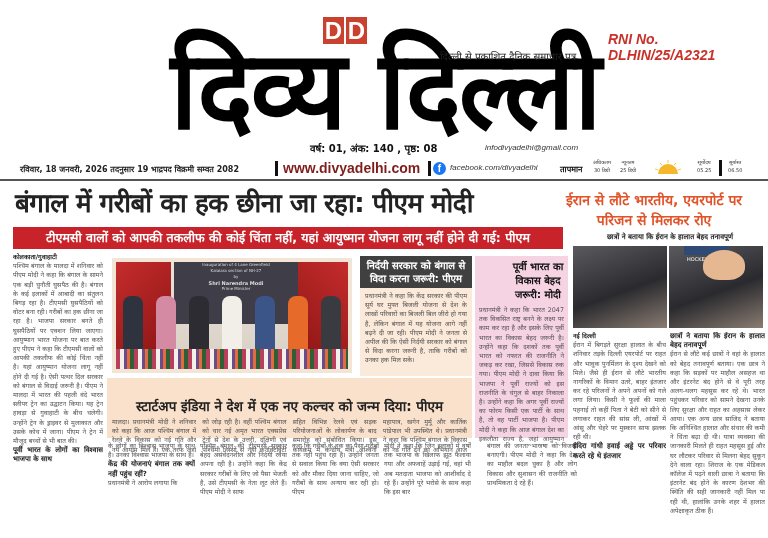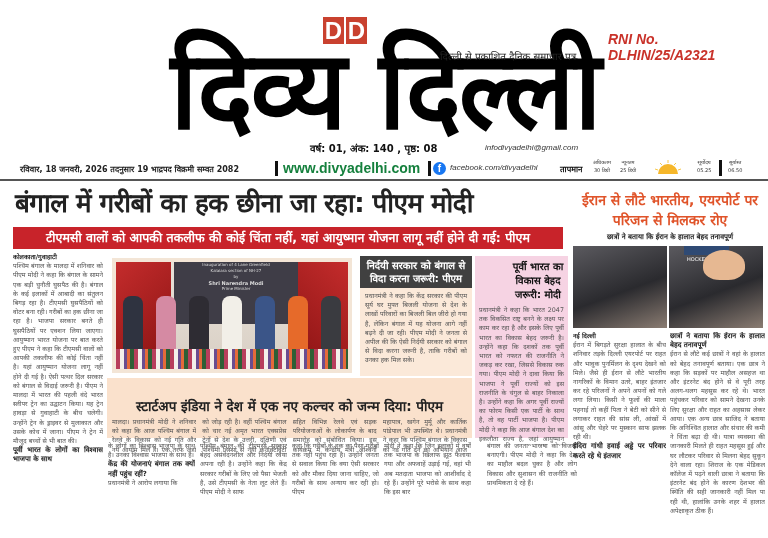--- a/index.html
+++ b/index.html
@@ -15,21 +15,21 @@
     font-family: "DejaVu Sans", sans-serif; font-weight: bold; font-size: 104px; line-height: 120px; color: #000;
     letter-spacing: -2px; text-align: center; transform: scaleY(1.05); }
   .tagline { position: absolute; left: 440px; top: 49px; font-size: 10px; color: #222; }
   .rni { position: absolute; left: 608px; top: 31px; font-family: "Liberation Sans", sans-serif; font-weight: bold;
     font-size: 14px; color: #c9322a; font-style: italic; }
   .issue { position: absolute; left: 310px; top: 141px; font-weight: bold; font-size: 10px; color: #111; }
   .email { position: absolute; left: 485px; top: 143px; font-family: "Liberation Sans", sans-serif; font-style: italic; font-size: 8px; color: #333; }
   .dateline { position: absolute; left: 0; top: 157px; width: 768px; height: 24px; border-bottom: 2px solid #555; }
   .dateline .date { position: absolute; left: 20px; top: 6px; font-size: 8px; font-weight: bold; color: #222; }
   .dateline .sep { position: absolute; top: 4px; width: 3px; height: 15px; background: #111; }
-  .dateline .web { position: absolute; left: 283px; top: 3px; font-family: "Liberation Sans", sans-serif; font-weight: bold; font-size: 14px; color: #15803d; }
+  .dateline .web { position: absolute; left: 283px; top: 3px; font-family: "Liberation Sans", sans-serif; font-weight: bold; font-size: 14px; color: #7f1d1d; }
   .dateline .fb-icon { position: absolute; left: 433px; top: 5px; width: 13px; height: 13px; border-radius: 50%; background: #1877f2;
     color: #fff; font-family: "Liberation Sans", sans-serif; font-weight: bold; font-size: 10px; line-height: 13px; text-align: center; }
   .dateline .fb { position: absolute; left: 450px; top: 6px; font-family: "Liberation Sans", sans-serif; font-style: italic; font-size: 8px; color: #333; }
   .dateline .temp-label { position: absolute; left: 560px; top: 6px; font-weight: bold; font-size: 8px; color: #111; }
   .dateline .mini { position: absolute; top: 1px; font-size: 5px; color: #333; text-align: center; line-height: 8px; }
   .sun-icon { position: absolute; left: 655px; top: 3px; width: 26px; height: 14px; }
 
   
   .headline { position: absolute; left: 15px; top: 186px; width: 540px; font-weight: bold; font-size: 26px; color: #222; line-height: 34px; white-space: nowrap; letter-spacing: -0.5px; }
   .red-bar { position: absolute; left: 13px; top: 227px; width: 550px; height: 22px; background: #c8232a; color: #fff;
@@ -62,21 +62,21 @@
   .box-pink .hd { color: #111; font-weight: bold; font-size: 10px; line-height: 14px; padding: 4px 3px; text-align: center; margin-left: 33px; }
   .box-pink .col { position: static; padding: 0 4px; }
 
   
   .box-startup { position: absolute; left: 107px; top: 378px; width: 365px; height: 60px; background: #fae1cc; }
   .box-startup .hd { font-weight: bold; font-size: 13.5px; line-height: 20px; color: #222; text-align: center; white-space: nowrap; padding-top: 18px; }
   .box-startup .cols { display: flex; gap: 6px; padding: 2px 5px; }
   .box-startup .cols .col { position: static; flex: 1; height: 34px; }
 
   
-  .right-hd { position: absolute; left: 572px; top: 190px; width: 196px; text-align: center; color: #e0542a; font-weight: bold; font-size: 14px; line-height: 20px; }
+  .right-hd { position: absolute; left: 556px; top: 190px; width: 196px; text-align: center; color: #e0542a; font-weight: bold; font-size: 14px; line-height: 20px; }
   .right-sub { position: absolute; left: 572px; top: 232px; width: 196px; text-align: center; font-size: 7px; font-weight: bold; color: #222; }
   .right-photo { position: absolute; left: 573px; top: 246px; width: 190px; height: 82px; display: flex; gap: 2px; }
   .right-photo div { flex: 1; background: linear-gradient(160deg, #5b5a5f, #2a2a2e 55%, #8a7c72); position: relative; }
   .right-photo .turban { position: absolute; right: 18px; top: 4px; width: 42px; height: 30px; border-radius: 50% 50% 40% 40%; background: #e6b892; }
   .right-photo .board2 { position: absolute; left: 15px; top: 0; width: 45px; height: 9px; background: #2f4a74; }
   .right-photo .board2 span { color: #fff; font-size: 5px; line-height: 9px; padding-left: 3px; }
 </style>
 </head>
 <body>
 

